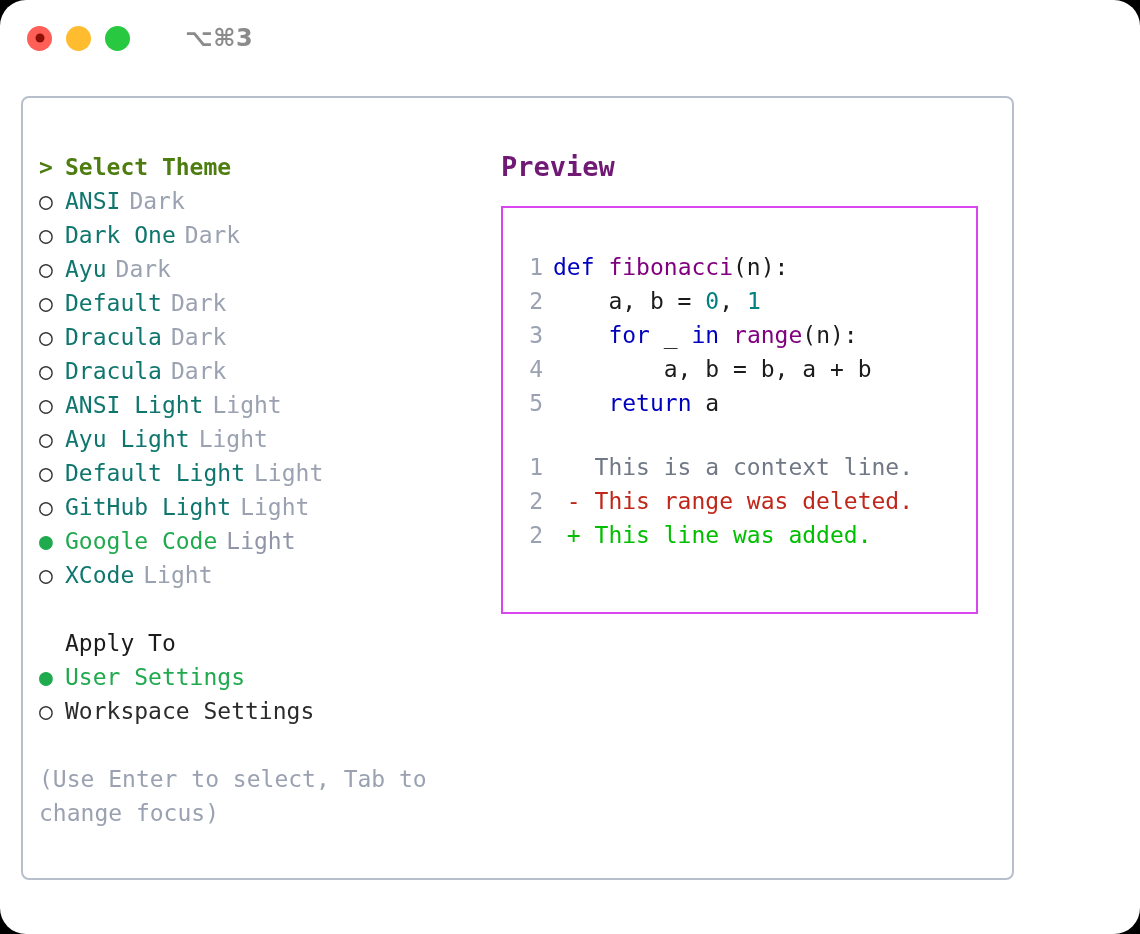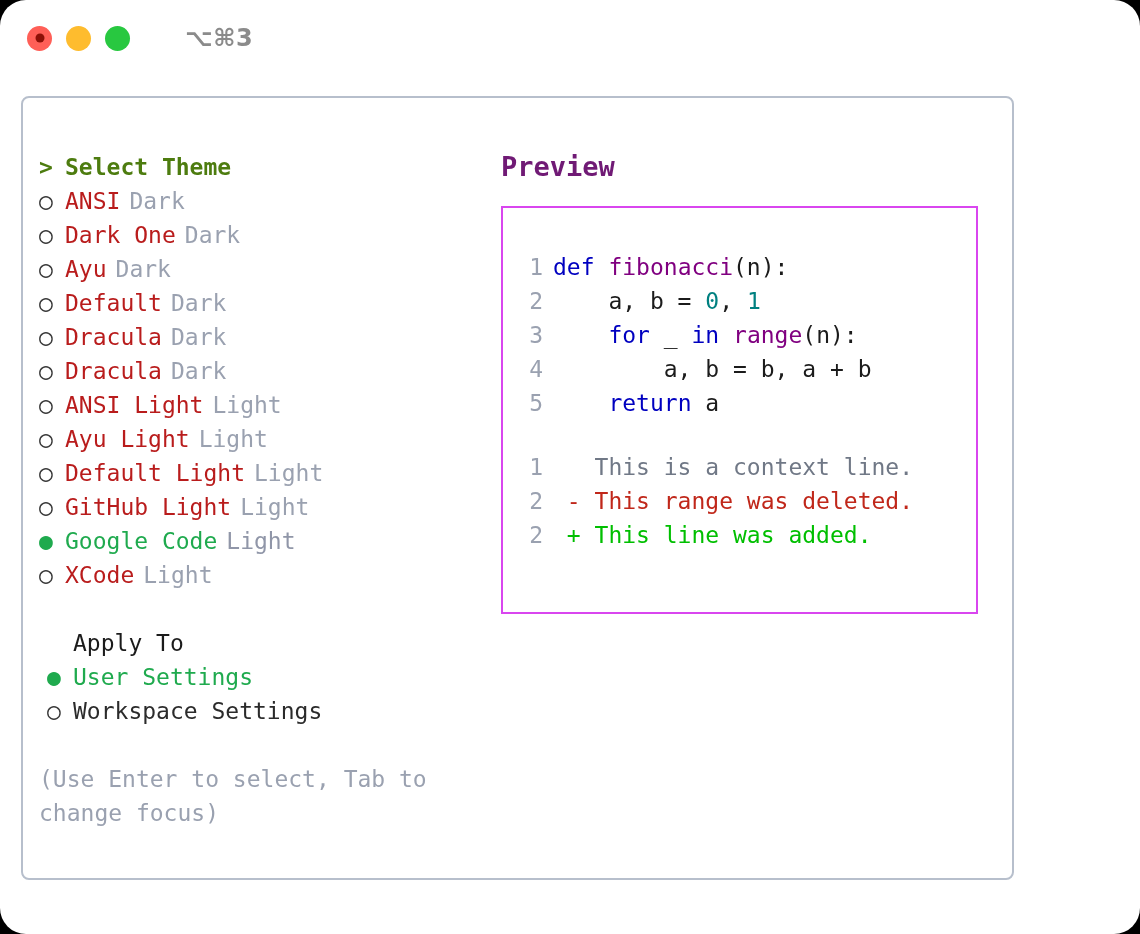--- a/index.html
+++ b/index.html
@@ -99,31 +99,31 @@
     display: inline-block;
     width: 26px;
     text-align: left;
   }
   .row-head {
     font-weight: bold;
     color: #4d7c0f;
   }
   .row-head .marker { font-weight: bold; }
 
-  .theme-name { color: #b91c1c; }
+  .theme-name { color: #0f766e; }
   .theme-cat  { color: #9aa1b0; margin-left: 9px; }
 
   .row.selected .marker    { color: #1faa4e; }
   .row.selected .theme-name{ color: #1faa4e; }
   .row.selected .theme-cat { color: #9096a8; }
 
   .row .marker.empty { color: #3a3a3a; }
 
   
-  #apply-group { margin-top: 34px; margin-left: 8px; }
+  #apply-group { margin-top: 34px; }
   .group-title {
     height: 34px;
     line-height: 34px;
     font-size: 23px;
     color: #1b1b1b;
     padding-left: 26px;
   }
   .apply-row .apply-label { color: #2b2b2b; }
   .apply-row.selected .marker      { color: #1faa4e; }
   .apply-row.selected .apply-label { color: #1faa4e; }

